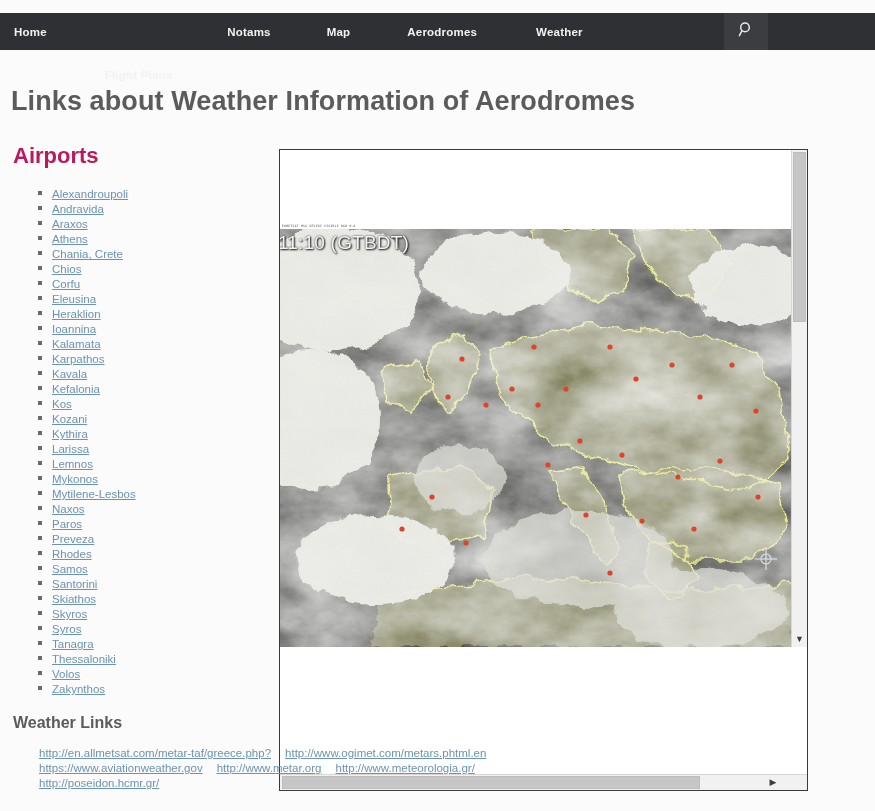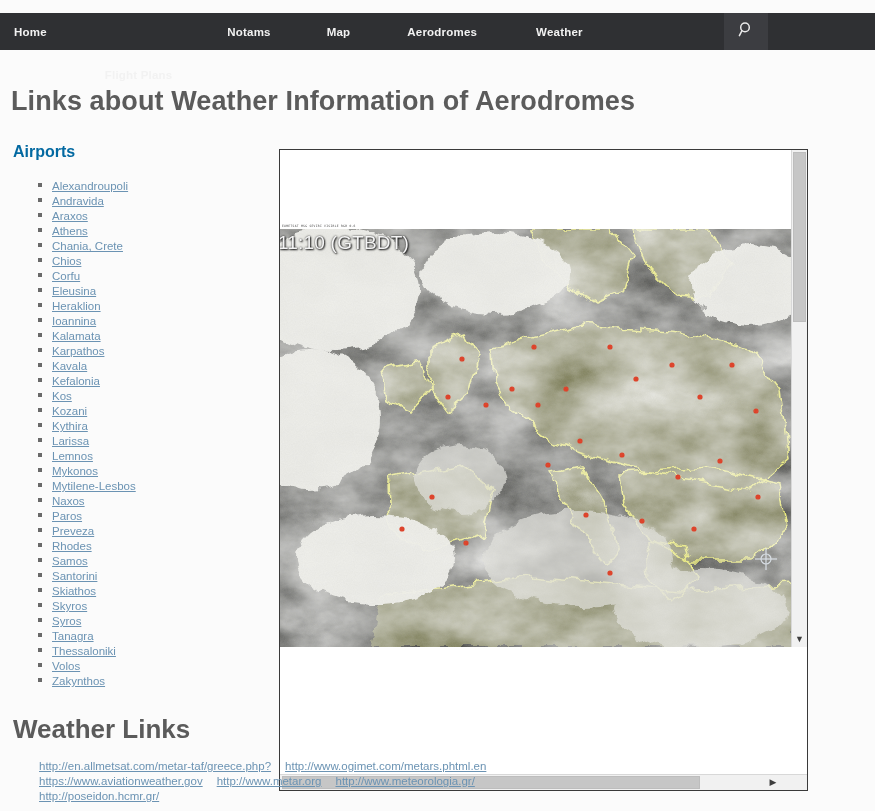--- a/index.html
+++ b/index.html
@@ -69,23 +69,23 @@
   }
 
   
   #airports-section {
     position: absolute;
     left: 13px;
     top: 143px;
     width: 250px;
   }
   #airports-heading {
-    font-size: 16px;
+    font-size: 22px;
     font-weight: bold;
-    color: #0369a1;
+    color: #be185d;
     margin: 0 0 10px 0;
   }
   #airports-list {
     list-style: none;
     margin: 16px;
     padding: 0;
   }
   #airports-list li {
     position: relative;
     padding-left: 23px;
@@ -238,21 +238,21 @@
   .arrow-glyph { font-size: 9px; color: #3d3d3d; line-height: 1; }
 
   
   #weather-section {
     position: absolute;
     left: 13px;
     top: 714px;
     width: 700px;
   }
   #weather-heading {
-    font-size: 26px;
+    font-size: 16px;
     font-weight: bold;
     color: #5b5b5b;
     margin: 0 0 12px 0;
   }
   .wl-row {
     height: 15px;
     line-height: 15px;
     white-space: nowrap;
     margin-left: 26px;
   }

